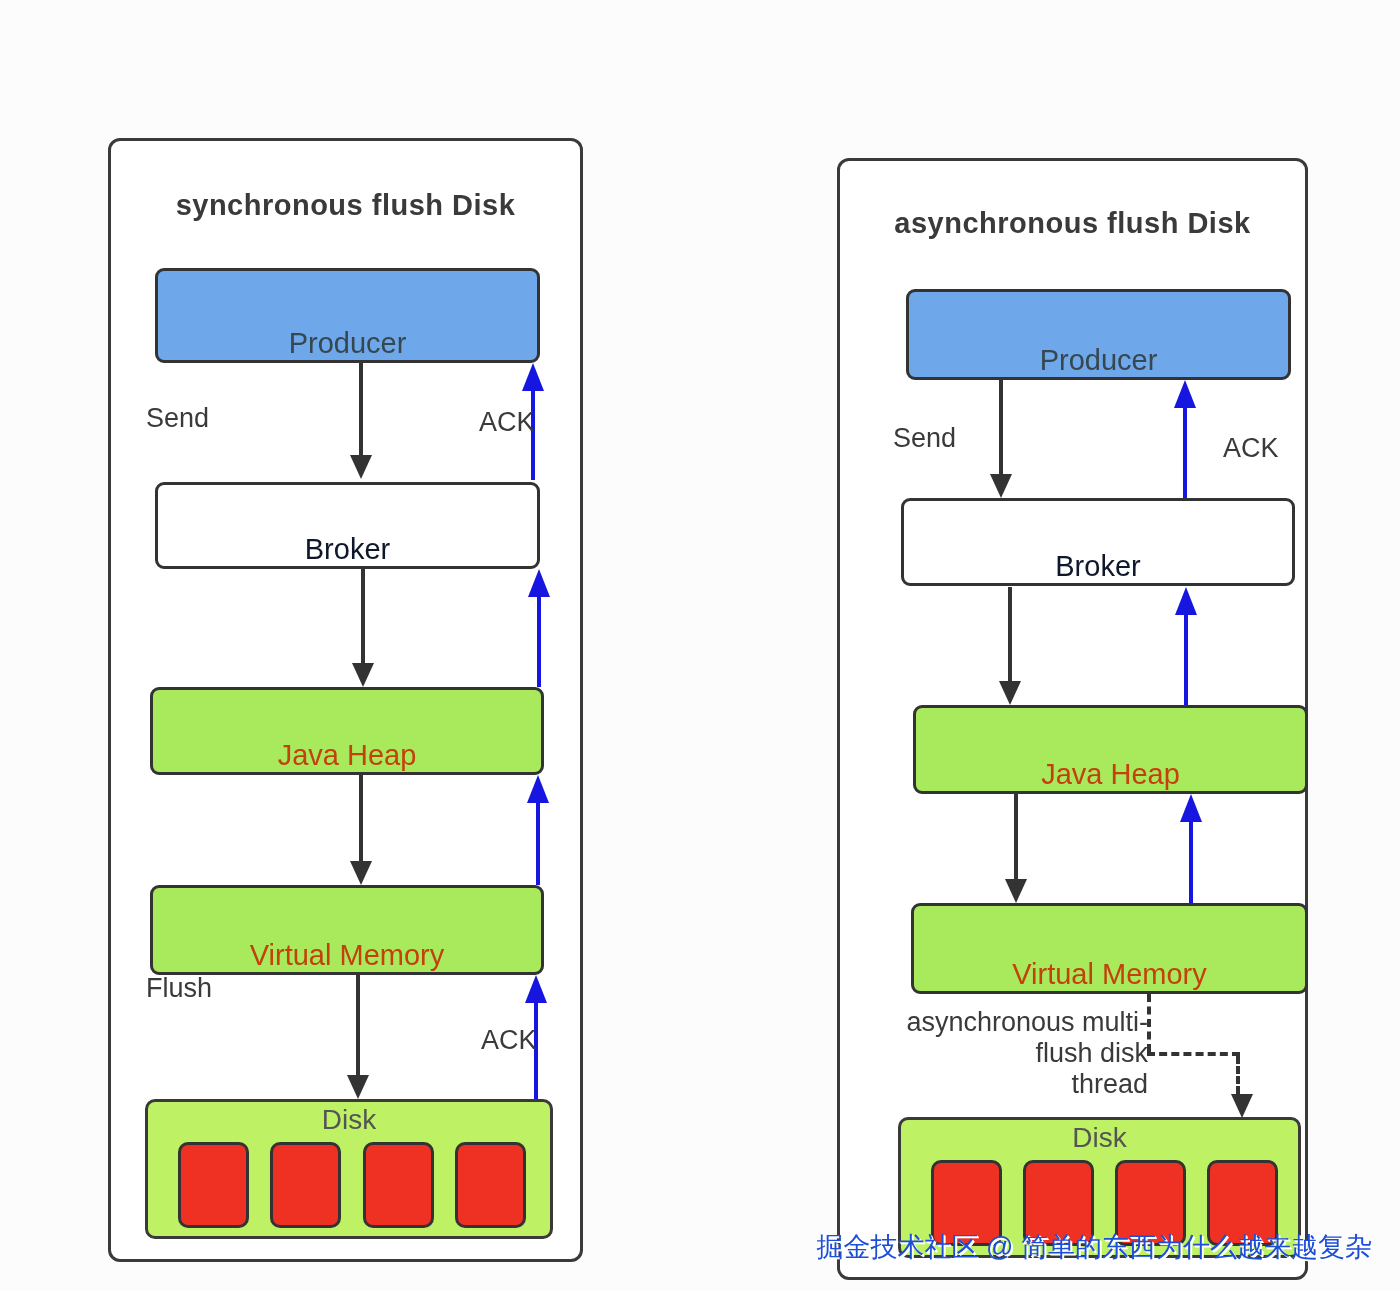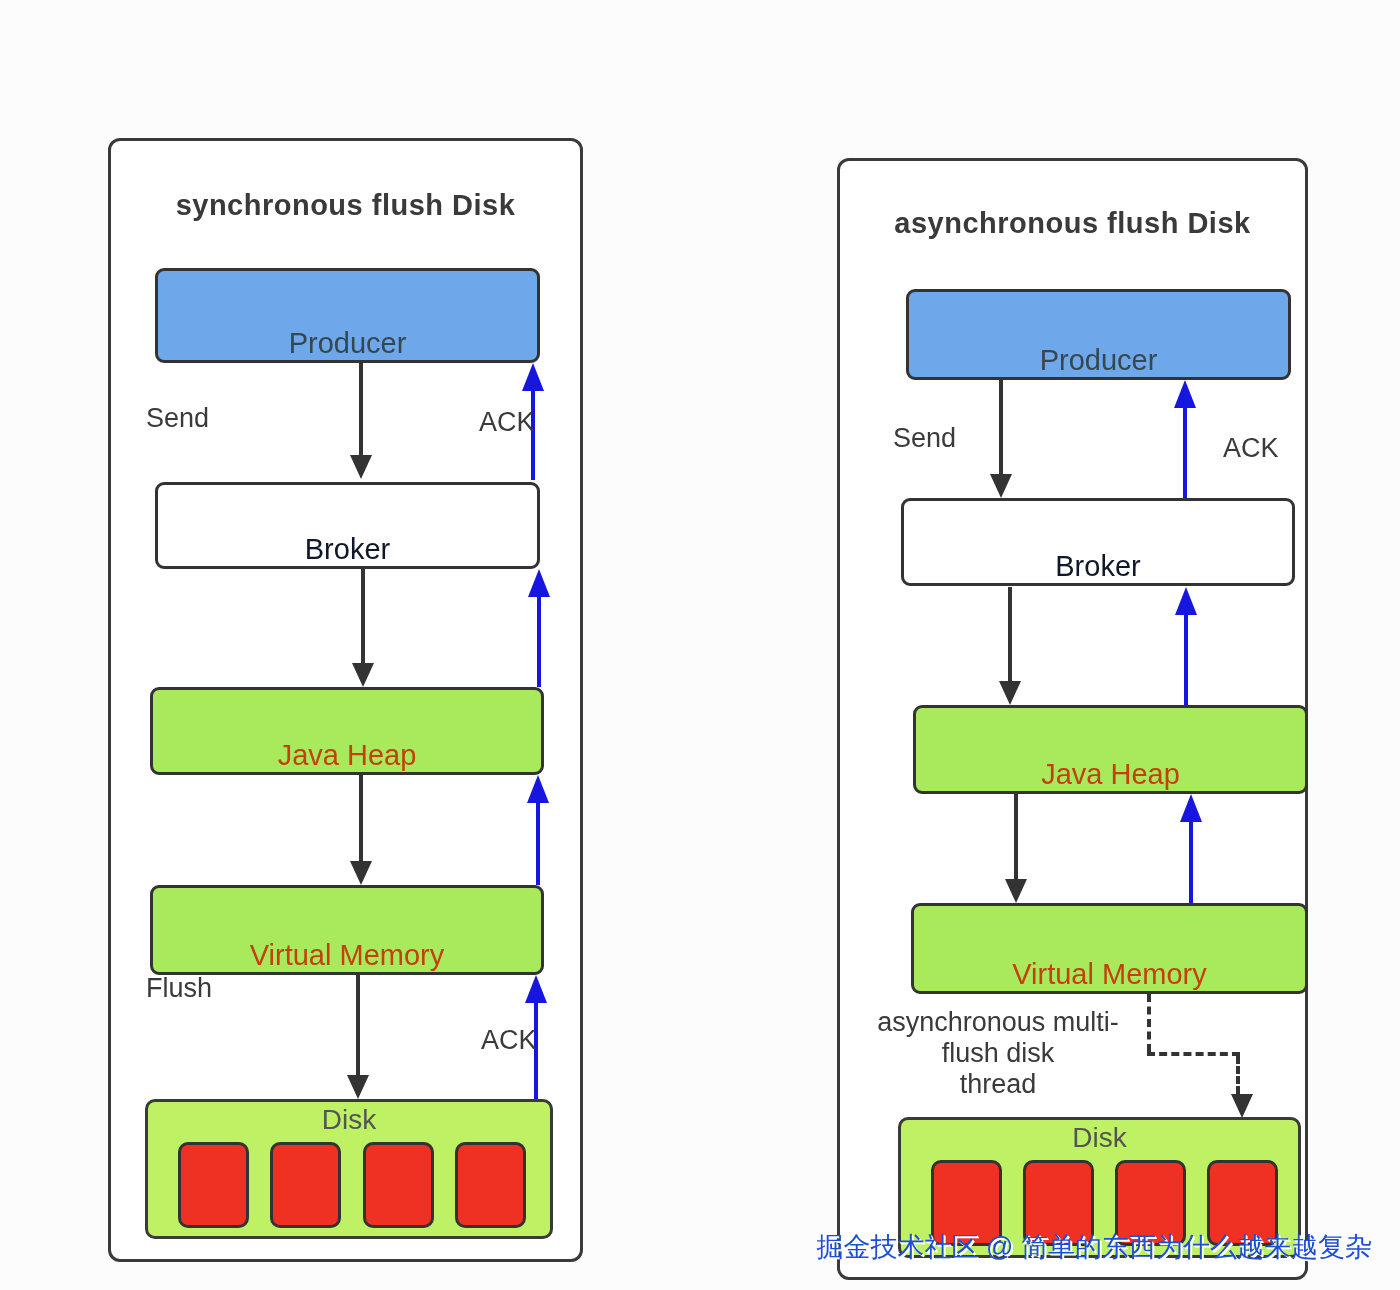--- a/index.html
+++ b/index.html
@@ -162,21 +162,21 @@
     <div class="au" style="left:349px; top:661px; height:81px;"></div>
 
     <div class="node green" style="left:71px; top:742px; width:397px; height:91px;">
       <span>Virtual Memory</span>
     </div>
 
     <div class="dash-v" style="left:307px; top:833px; height:58px;"></div>
     <div class="dash-h" style="left:307px; top:891px; width:93px;"></div>
     <div class="dash-v head" style="left:396px; top:895px; height:38px;"></div>
 
-    <div class="async-note" style="left:8px; top:846px; width:300px;">
+    <div class="async-note" style="left:8px; top:846px; width:300px;text-align:right;">
       <div>asynchronous multi-</div>
       <div>flush disk</div>
       <div>thread</div>
     </div>
 
     <div class="disk" style="left:58px; top:956px; width:403px; height:141px;">
       <div class="disk-title">Disk</div>
       <div class="disk-blocks" style="left:30px; right:20px;">
           <div class="disk-block"></div>
           <div class="disk-block"></div>

